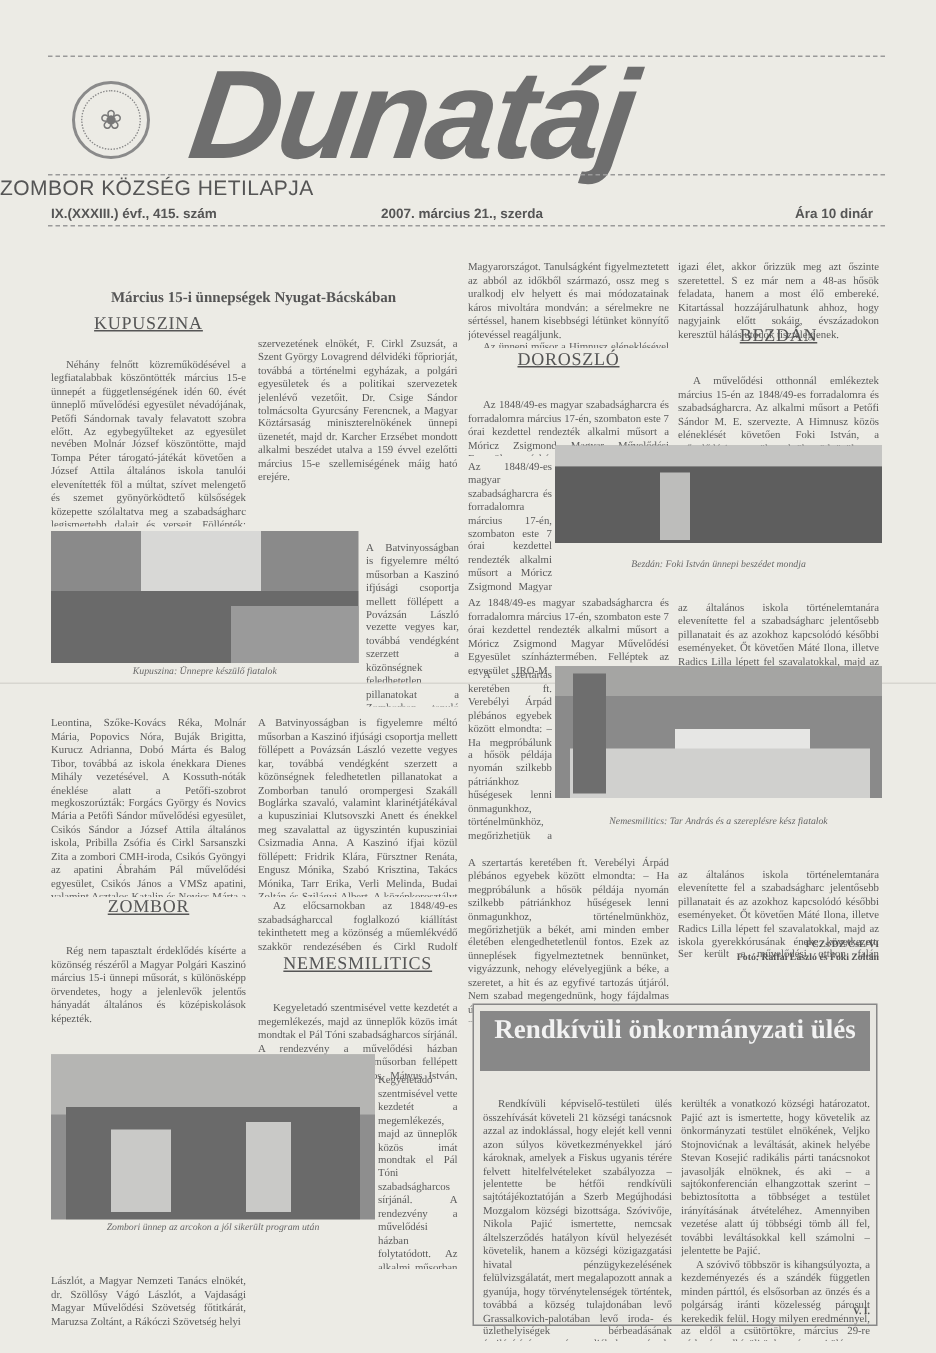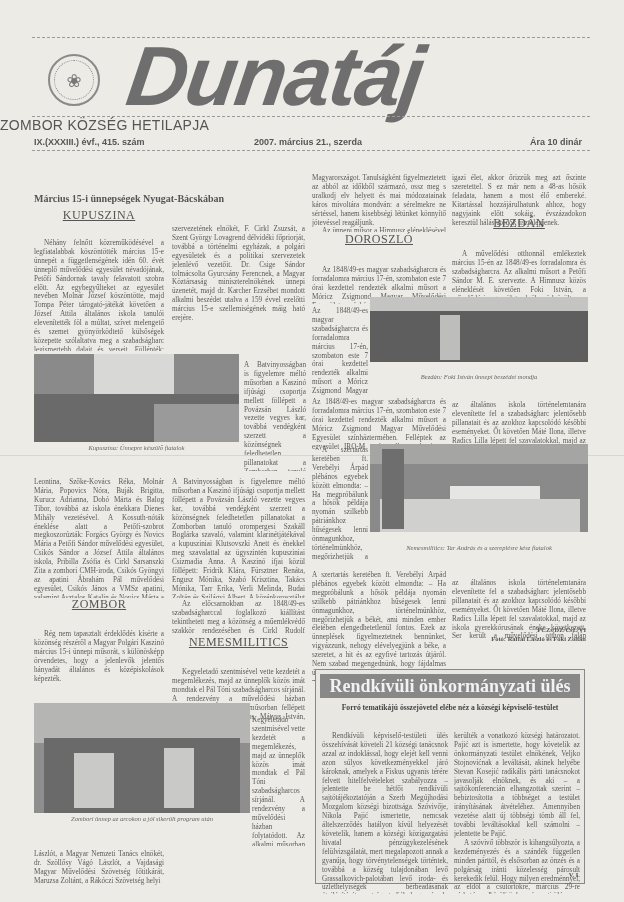--- a/index.html
+++ b/index.html
@@ -37,21 +37,21 @@
     position: absolute; top: 137px; font-family: "Liberation Sans", sans-serif;
     font-size: 9px; font-weight: bold; color: #555;
   }
 
   
   .headline {
     position: absolute; left: 34px; top: 160px; width: 270px; text-align: center;
     font-family: "Liberation Serif", serif; font-weight: bold; font-size: 26px; color: #555;
   }
   .subhead {
-    position: absolute; left: 34px; top: 193px; width: 270px; 
+    position: absolute; left: 34px; top: 193px; width: 270px; text-align: center;
     font-size: 10px; font-weight: bold; color: #555;
   }
   .section-title {
     position: absolute; text-align: center; font-size: 12px; color: #555;
     text-decoration: underline; letter-spacing: 0.5px;
   }
   .col {
     position: absolute; font-size: 7.2px; line-height: 8.9px; text-align: justify; color: #5a5a5a;
     overflow: hidden;
     margin-top: 16px;
@@ -65,21 +65,21 @@
     position: absolute; font-size: 6.5px; font-style: italic; color: #666; text-align: center;
   }
   .fold { position: absolute; left: 0; width: 624px; height: 1px; background: #d7d6d0; }
 
   
   .box {
     position: absolute; left: 315px; top: 669px; width: 270px; height: 215px;
     border: 1px solid #888; background: #e8e7e1;
   }
   .box-title {
-    position: absolute; left: 4px; top: 4px; width: 260px; height: 24px;
+    position: absolute; left: 4px; top: 4px; width: 260px; height: 40px;
     background: #888; color: #f2f2f2; font-weight: bold; font-size: 18px;
     text-align: center; line-height: 24px;
   }
   .box-sub {
     position: absolute; left: 4px; top: 33px; width: 260px; text-align: center;
     font-size: 7.6px; font-weight: bold; color: #444;
   }
   .credit { position: absolute; font-size: 6.5px; font-weight: bold; color: #555; text-align: right; }
 </style>
 </head>
@@ -207,21 +207,20 @@
     <p style="text-indent:0">A szertartás keretében ft. Verebélyi Árpád plébános egyebek között elmondta: – Ha megpróbálunk a hősök példája nyomán szilkebb pátriánkhoz hűségesek lenni önmagunkhoz, történelmünkhöz, megőrizhetjük a békét, ami minden ember életében elengedhetetlenül fontos. Ezek az ünneplések figyelmeztetnek bennünket, vigyázzunk, nehogy elévelyegjünk a béke, a szeretet, a hit és az egyfivé tartozás útjáról. Nem szabad megengednünk, hogy fájdalmas úton kelljen visszaszereznünk önmagunk megmentését, nemzetünk újbóli felemelkedését, hanem akkor, amikor a már megvívott harcok vérétől áztatott talajból újból kisarjad az</p>
   </div>
   <div class="col" style="left:452px; top:563px; width:134px; height:62px;">
     <p style="text-indent:0">az általános iskola történelemtanára elevenítette fel a szabadságharc jelentősebb pillanatait és az azokhoz kapcsolódó későbbi eseményeket. Őt követően Máté Ilona, illetve Radics Lilla lépett fel szavalatokkal, majd az iskola gyerekkórusának éneke következett. Ser került a művelődési otthon falán elhelyezkedő emléktábla megkoszorúzására is. Dr. Pfaff Mihály a helyi művelődési közösség, Fejes István és Neveda Ferenc pedig a VMDP nevében helyezte el a kegyelet virágait. Az alkalmi programot állófogadás zárta.</p>
   </div>
   <div class="credit" style="left:452px; top:626px; width:134px;">FCZs/DZ/CsL/VI</div>
   <div class="credit" style="left:452px; top:635px; width:134px;">Fotó: Raffai László és Foki Zoltán</div>
 
   <div class="box">
     <div class="box-title">Rendkívüli önkormányzati ülés</div>
-    <div class="box-sub">Forró tematikájú összejövetel elébe néz a községi képviselő-testület</div>
     <div class="col" style="left:6px; top:46px; width:126px; height:162px;">
       <p>Rendkívüli képviselő-testületi ülés összehívását követeli 21 községi tanácsnok azzal az indoklással, hogy elejét kell venni azon súlyos következményekkel járó károknak, amelyek a Fiskus ugyanis térére felvett hitelfelvételeket szabályozza – jelentette be hétfői rendkívüli sajtótájékoztatóján a Szerb Megújhodási Mozgalom községi bizottsága. Szóvivője, Nikola Pajić ismertette, nemcsak áltelszerződés hatályon kívül helyezését követelik, hanem a községi közigazgatási hivatal pénzügykezelésének felülvizsgálatát, mert megalapozott annak a gyanúja, hogy törvénytelenségek történtek, továbbá a község tulajdonában levő Grassalkovich-palotában levő iroda- és üzlethelyiségek bérbeadásának átvilágítását, mert úgy tudják, hogy némely esetben meg-</p>
     </div>
     <div class="col" style="left:138px; top:46px; width:126px; height:162px;">
       <p style="text-indent:0">kerülték a vonatkozó községi határozatot. Pajić azt is ismertette, hogy követelik az önkormányzati testület elnökének, Veljko Stojnovićnak a leváltását, akinek helyébe Stevan Kosejić radikális párti tanácsnokot javasolják elnöknek, és aki – a sajtókonferencián elhangzottak szerint – bebiztosította a többséget a testület irányításának átvételéhez. Amennyiben vezetése alatt új többségi tömb áll fel, további leváltásokkal kell számolni – jelentette be Pajić.</p>
       <p>A szóvivő többször is kihangsúlyozta, a kezdeményezés és a szándék független minden párttól, és elsősorban az önzés és a polgárság iránti közelesség párosult kerekedik felül. Hogy milyen eredménnyel, az eldől a csütörtökre, március 29-re várható rendkívüli önkormányzati ülésen.</p>
     </div>
     <div class="credit" style="left:138px; top:201px; width:126px;">V. I.</div>
   </div>
 

